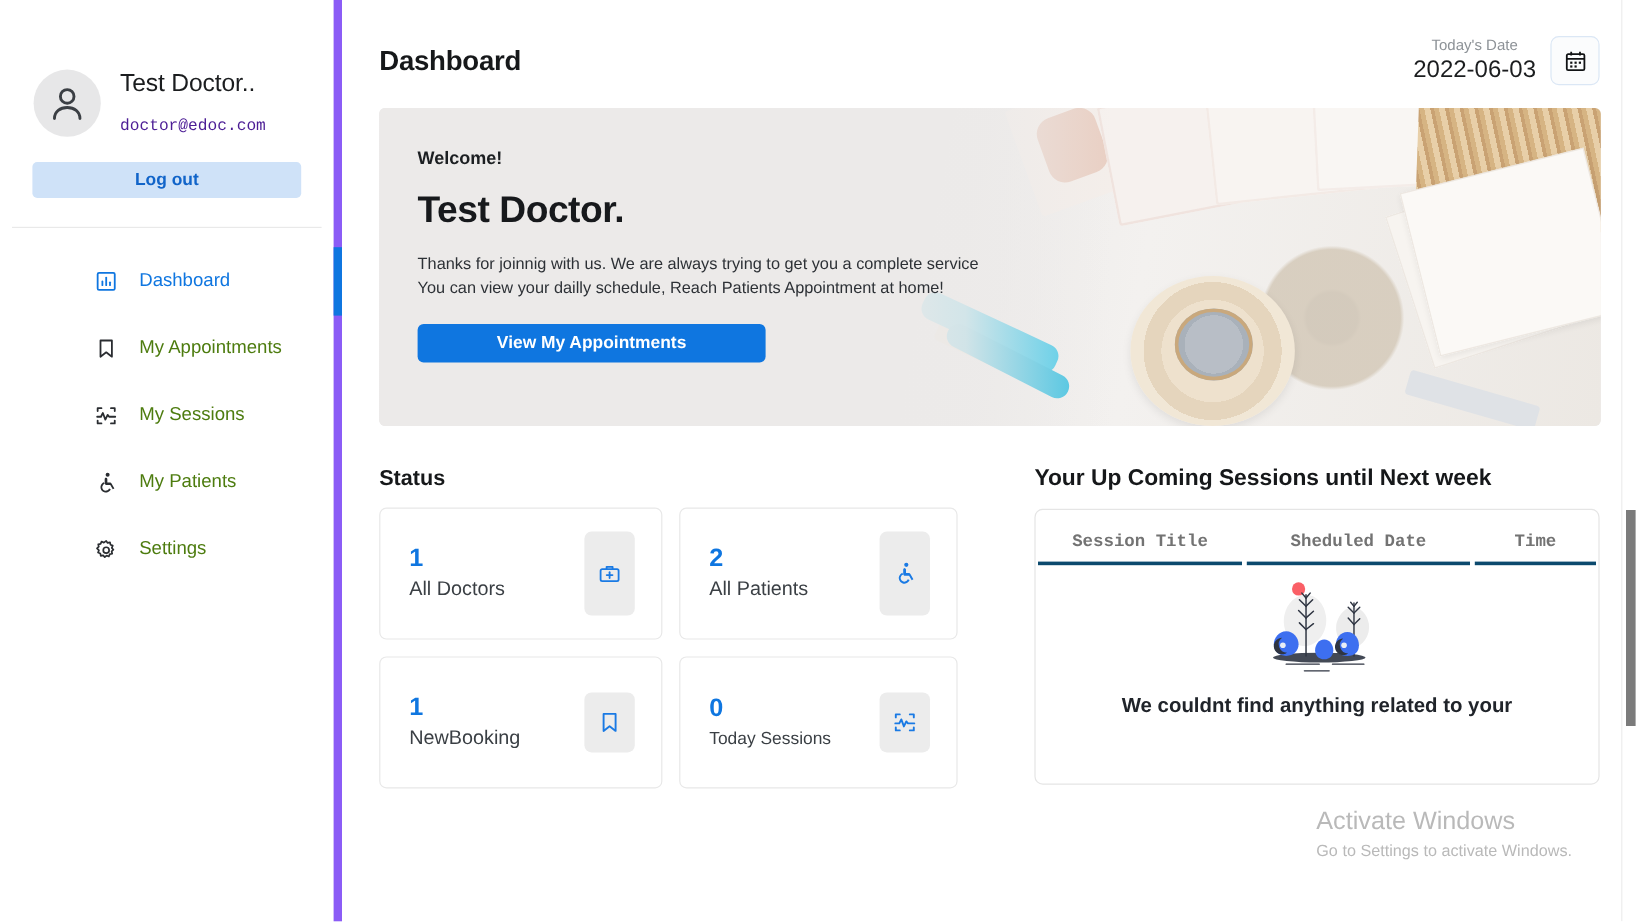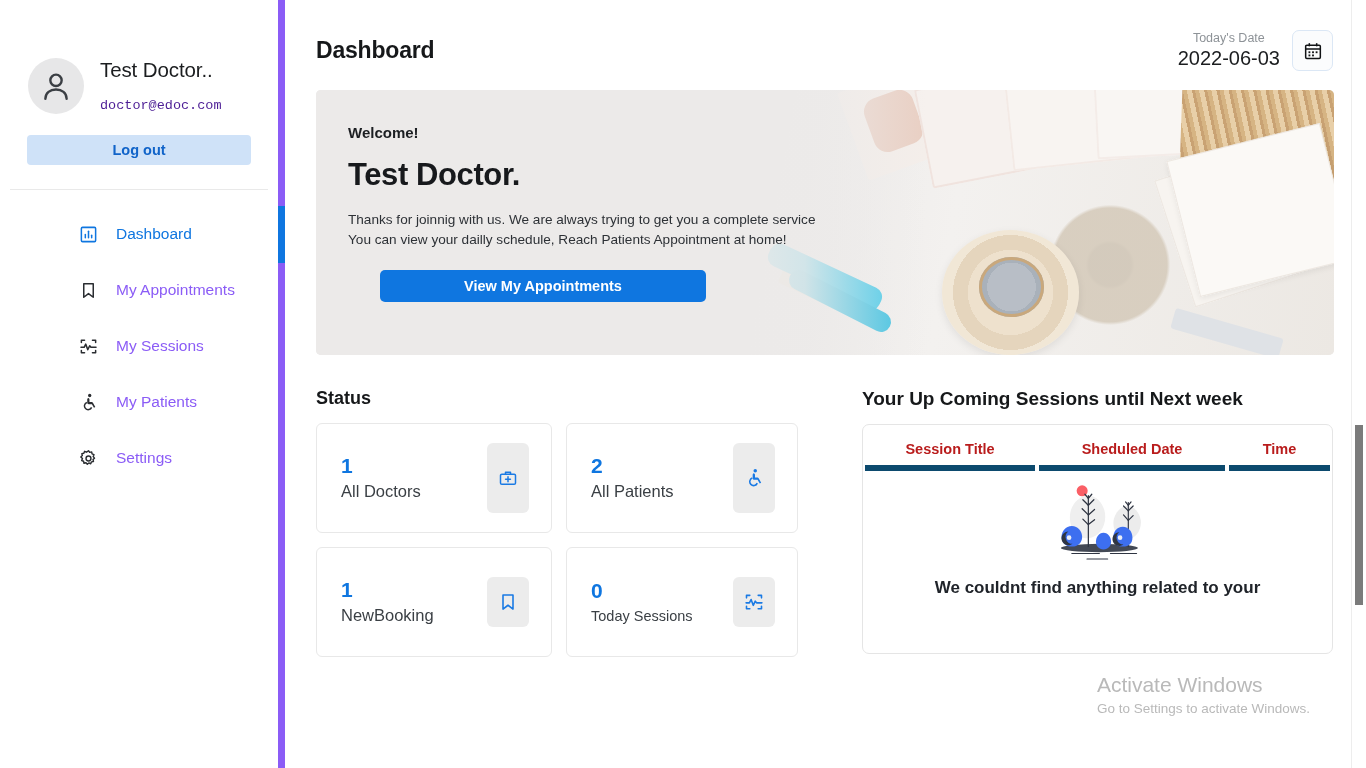--- a/index.html
+++ b/index.html
@@ -59,21 +59,21 @@
     height: 1px; background: #e9e9e9;
   }
   .nav { margin-top: 16px; }
   .nav-item {
     display: flex; align-items: center;
     height: 56px;
     padding-left: 78px;
     gap: 18px;
     cursor: pointer;
     position: relative;
-    color: #8b5cf6;
+    color: #4d7c0f;
     font-size: 15.5px;
   }
   .nav-item .ico { width: 20px; height: 20px; display:flex; align-items:center; justify-content:center; flex:0 0 20px; }
   .nav-item .ico svg { width: 19px; height: 19px; }
   .nav-item.active { color: #0f76e0; }
   .nav-item.active .ico svg { stroke: #0f76e0; fill: none; }
   .nav-item.active::after {
     content: "";
     position: absolute;
     right: -7px; top: 0px;
@@ -159,28 +159,27 @@
   .welcome-kicker { font-size: 15px; font-weight: 700; color: #1c1f22; }
   .welcome-name {
     font-size: 31px; font-weight: 700; color: #17191c;
     margin-top: 16px; letter-spacing: -0.4px;
   }
   .welcome-desc {
     margin-top: 17px; font-size: 13.6px; color: #2d3136; line-height: 1.45;
   }
   .cta-btn {
     margin-top: 21px;
-    width: 326px; height: 32px;
+    width: 290px; height: 32px;
     background: #0f76e0;
     color: #ffffff;
     border: none; border-radius: 5px;
     font-size: 14.5px; font-weight: 700;
     font-family: "Liberation Sans", sans-serif;
     cursor: pointer;
-    margin-left: 32px;
   }
 
   
   .lower {
     display: flex;
     padding: 0 33px 0 31px;
     gap: 64px;
     margin-top: 33px;
   }
   .status-col { width: 482px; flex: 0 0 482px; }
@@ -216,25 +215,26 @@
   .table-card {
     border: 1px solid #e5e5e5;
     border-radius: 7px;
     background: #fff;
     height: 230px;
     overflow: hidden;
     position: relative;
   }
   .thead { display: flex; height: 46px; align-items: flex-end; }
   .th {
-    font-size: 14.5px; font-weight: 700; color: #b91c1c;
+    font-size: 14.5px; font-weight: 700; color: #737373;
     text-align: center;
     padding-bottom: 8px;
-    border-bottom: 6px solid #0c4a6e;
+    border-bottom: 3px solid #0c4a6e;
     margin: 0 2px;
+    font-family: Liberation Mono, monospace;
   }
   .th-1 { flex: 0 0 170px; }
   .th-2 { flex: 0 0 186px; }
   .th-3 { flex: 1 1 auto; }
   .empty-wrap { text-align: center; }
   .empty-ill { width: 124px; height: 92px; margin: 0 auto; display: block; }
   .empty-msg {
     margin-top: 14px;
     font-size: 17px; font-weight: 700; color: #20242a;
     line-height: 1.25;

